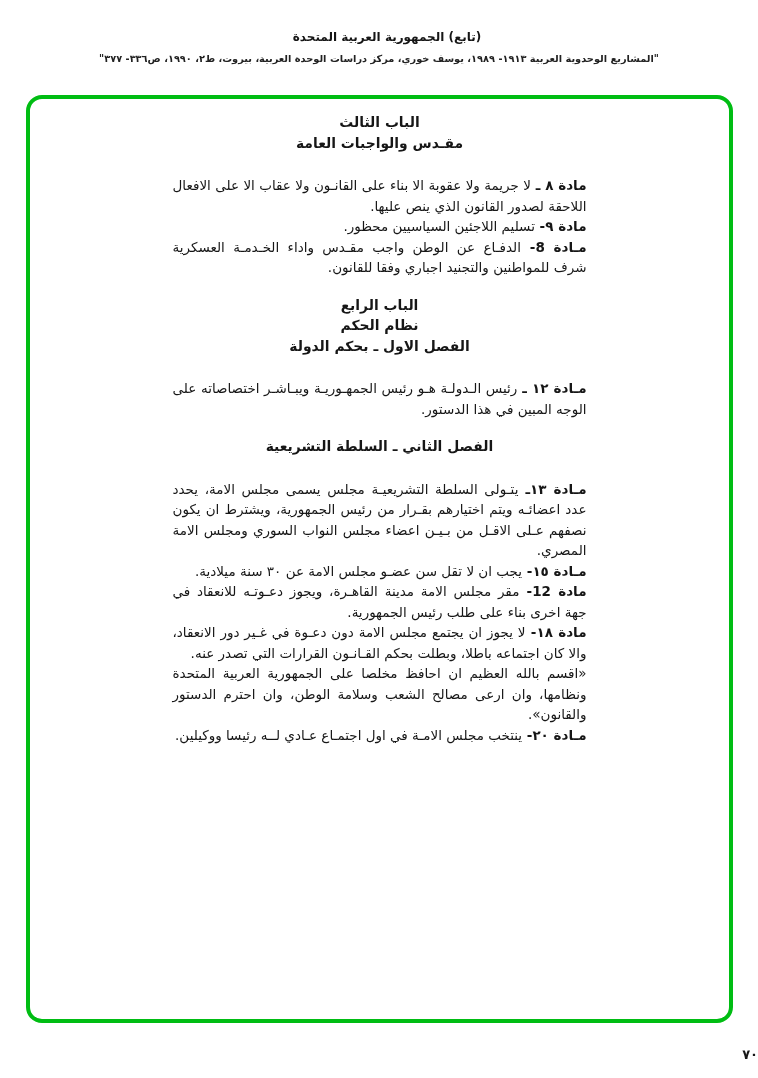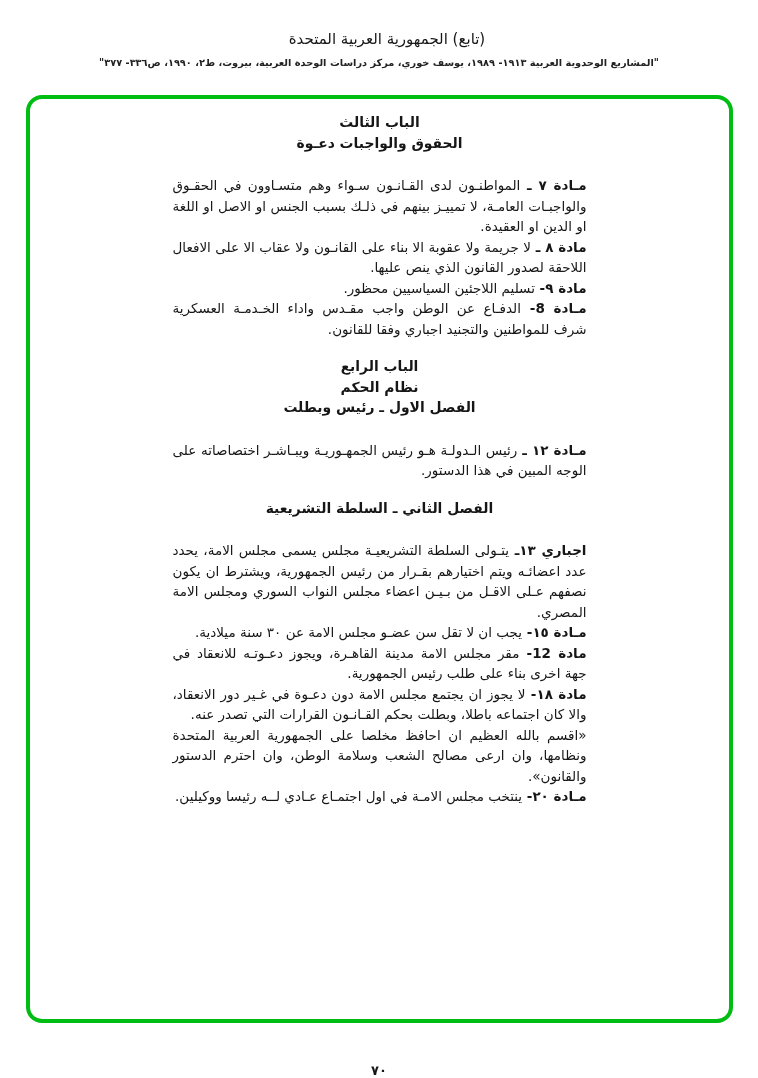--- a/index.html
+++ b/index.html
@@ -6,67 +6,66 @@
   html,body { background:#ffffff; }
   body {
     width:758px; height:1078px;
     font-family:"DejaVu Sans", sans-serif;
     color:#161616;
     overflow:hidden;
   }
   .page { position:relative; width:758px; height:1078px; direction:rtl; background:#ffffff; }
 
   .doc-header { position:absolute; top:30px; left:0; right:0; text-align:center; }
-  .doc-title { font-size:15px; font-weight:normal; letter-spacing:0;margin-left:16px; }
+  .doc-title { font-size:12px; font-weight:bold; letter-spacing:0;margin-left:16px; }
   .doc-citation { margin-top:9px; font-size:9.8px; font-weight:bold; color:#222; }
 
   .frame {
     position:absolute; top:95px; left:26px; right:25px; bottom:55px;
     border:4px solid #00bd13; border-radius:16px; background:#fff;
     overflow:hidden;
   }
   .content {
     width:414px; margin:13px auto 0;
     font-size:13.5px; line-height:20.5px;
     text-align:justify; text-justify:inter-word;
   }
   .content p { margin:0; }
   .block-heading { text-align:center; font-weight:bold; font-size:13.9px; }
   .block-article + .block-heading,
   .block-paragraph + .block-heading { margin-top:17px; }
   .block-heading + .block-article { margin-top:22px; }
   .article-label { font-weight:bold; }
 
-  .doc-footer { position:absolute; bottom:0; left:0; right:0; text-align:center; }
+  .doc-footer { position:absolute; bottom:16px; left:0; right:0; text-align:right; }
   .page-number { font-size:13px; font-weight:bold; }
 </style>
 </head>
 <body>
 
 <div class="page">
 
   <header class="doc-header">
     <div class="doc-title">(تابع) الجمهورية العربية المتحدة</div>
     <div class="doc-citation">"المشاريع الوحدوية العربية ١٩١٣- ١٩٨٩، يوسف خوري، مركز دراسات الوحدة العربية، بيروت، ط٢، ١٩٩٠، ص٣٣٦- ٣٧٧"</div>
   </header>
 
   <div class="frame" style="border-color: rgb(0, 189, 19);">
     <div class="content" id="content">
         <div class="block-heading">الباب الثالث</div>
-        <div class="block-heading">الحقوق والواجبات دعـوة</div>
-        <p class="block-article"><span class="article-label">مـادة ٧ ـ </span>المواطنـون لدى القـانـون سـواء وهم متسـاوون في الحقـوق والواجبـات العامـة، لا تمييـز بينهم في ذلـك بسبب الجنس او الاصل او اللغة او الدين او العقيدة.</p>
+        <div class="block-heading">مقـدس والواجبات العامة</div>
         <p class="block-article"><span class="article-label">مادة ٨ ـ </span>لا جريمة ولا عقوبة الا بناء على القانـون ولا عقاب الا على الافعال اللاحقة لصدور القانون الذي ينص عليها.</p>
         <p class="block-article"><span class="article-label">مادة ٩- </span>تسليم اللاجئين السياسيين محظور.</p>
         <p class="block-article"><span class="article-label">مـادة 8- </span>الدفـاع عن الوطن واجب مقـدس واداء الخـدمـة العسكرية شرف للمواطنين والتجنيد اجباري وفقا للقانون.</p>
         <div class="block-heading">الباب الرابع</div>
         <div class="block-heading">نظام الحكم</div>
-        <div class="block-heading">الفصل الاول ـ رئيس وبطلت</div>
+        <div class="block-heading">الفصل الاول ـ بحكم الدولة</div>
         <p class="block-article"><span class="article-label">مـادة ١٢ ـ </span>رئيس الـدولـة هـو رئيس الجمهـوريـة ويبـاشـر اختصاصاته على الوجه المبين في هذا الدستور.</p>
         <div class="block-heading">الفصل الثاني ـ السلطة التشريعية</div>
-        <p class="block-article"><span class="article-label">اجباري ١٣ـ </span>يتـولى السلطة التشريعيـة مجلس يسمى مجلس الامة، يحدد عدد اعضائـه ويتم اختيارهم بقـرار من رئيس الجمهورية، ويشترط ان يكون نصفهم عـلى الاقـل من بـيـن اعضاء مجلس النواب السوري ومجلس الامة المصري.</p>
+        <p class="block-article"><span class="article-label">مـادة ١٣ـ </span>يتـولى السلطة التشريعيـة مجلس يسمى مجلس الامة، يحدد عدد اعضائـه ويتم اختيارهم بقـرار من رئيس الجمهورية، ويشترط ان يكون نصفهم عـلى الاقـل من بـيـن اعضاء مجلس النواب السوري ومجلس الامة المصري.</p>
         <p class="block-article"><span class="article-label">مـادة ١٥- </span>يجب ان لا تقل سن عضـو مجلس الامة عن ٣٠ سنة ميلادية.</p>
         <p class="block-article"><span class="article-label">مادة 12- </span>مقر مجلس الامة مدينة القاهـرة، ويجوز دعـوتـه للانعقاد في جهة اخرى بناء على طلب رئيس الجمهورية.</p>
         <p class="block-article"><span class="article-label">مادة ١٨- </span>لا يجوز ان يجتمع مجلس الامة دون دعـوة في غـير دور الانعقاد، والا كان اجتماعه باطلا، وبطلت بحكم القـانـون القرارات التي تصدر عنه.</p>
         <p class="block-paragraph">«اقسم بالله العظيم ان احافظ مخلصا على الجمهورية العربية المتحدة ونظامها، وان ارعى مصالح الشعب وسلامة الوطن، وان احترم الدستور والقانون».</p>
         <p class="block-article"><span class="article-label">مـادة ٢٠- </span>ينتخب مجلس الامـة في اول اجتمـاع عـادي لــه رئيسا ووكيلين.</p>
       </div>
   </div>
 
   <footer class="doc-footer">
     <div class="page-number">٧٠</div>

